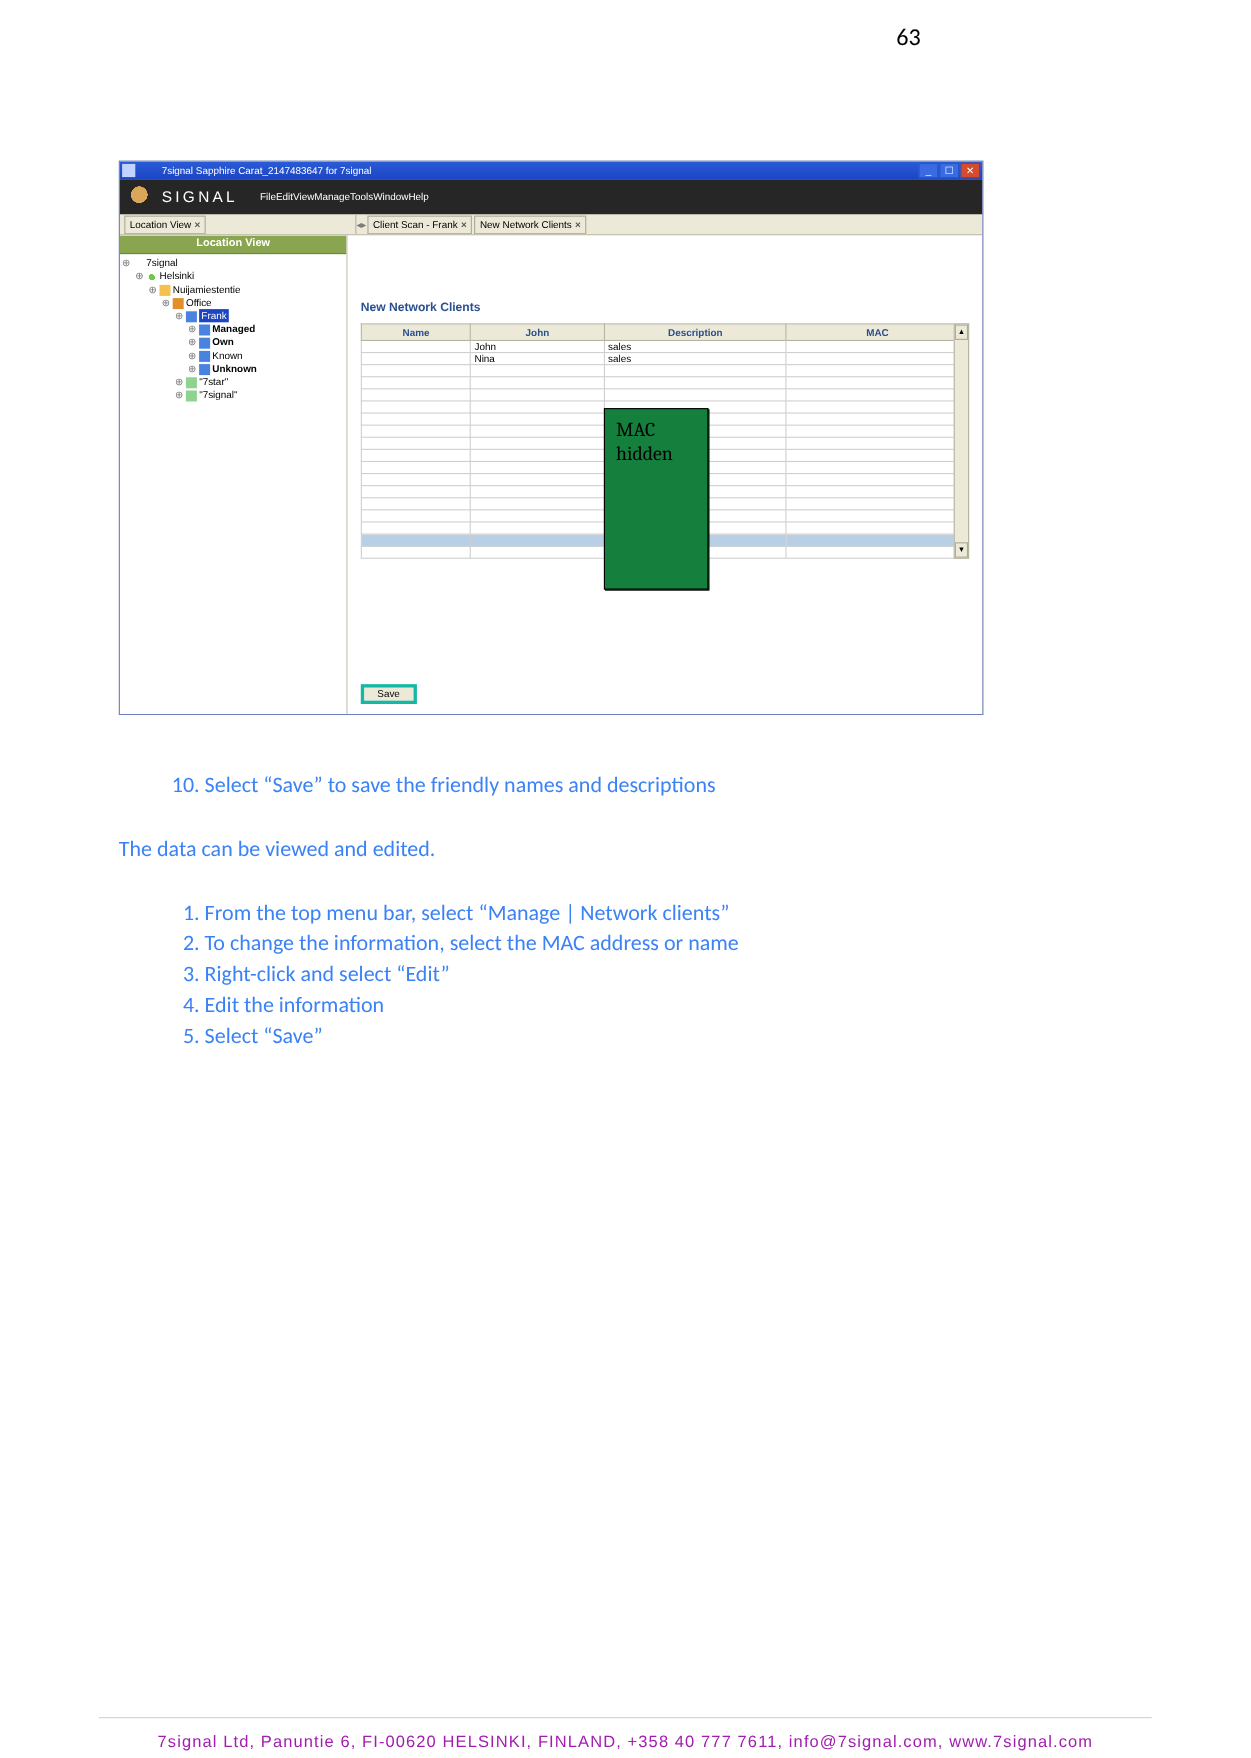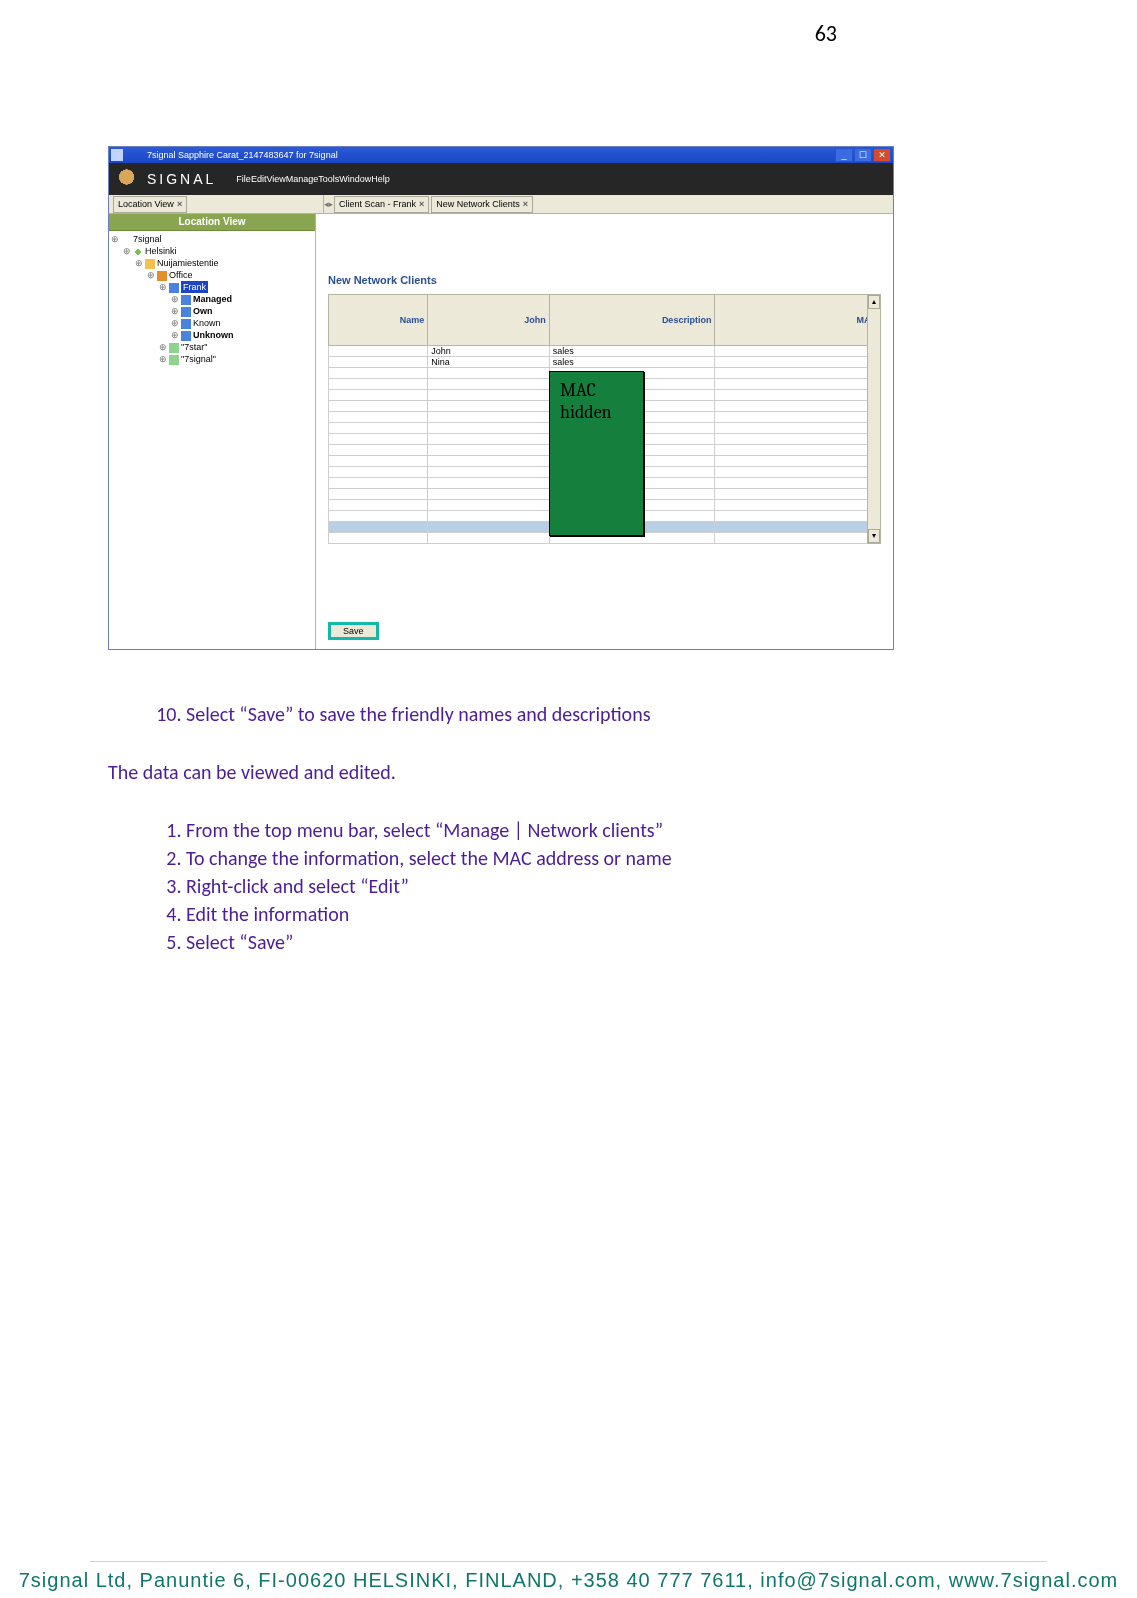--- a/index.html
+++ b/index.html
@@ -192,23 +192,23 @@
   }
   table.data {
     width: 100%;
     border-collapse: collapse;
     font-size: 9px;
   }
   table.data th {
     background: #ece9d8;
     color: #2a4f8f;
     font-weight: bold;
-    text-align: right;
+    text-align: center;
     border: 1px solid #b5b59f;
-    padding: 19px 3px;
+    padding: 1px 3px;
     height: 12px;
   }
   table.data td {
     border: 1px solid #cfcfcf;
     padding: 0 3px;
     height: 10px;
   }
   table.data tr.selrow td {
     background: #b8cfe5;
   }
@@ -257,37 +257,37 @@
   .ov1 { left: 233px; top: 157px; width: 95px; height: 165px; }
   
   .doc-text {
     position: absolute;
     left: 108px;
     top: 700px;
     width: 786px;
     font-family: Calibri, Arial, sans-serif;
     font-size: 20px;
     line-height: 28px;
-    color: #4c1d95;
+    color: #3b82f6;
   }
   .doc-text ol {
     padding-left: 78px;
     margin: 0 0 30px 0;
   }
   .doc-text ol.start10 { list-style: decimal; }
   .doc-text p { margin: 0 0 30px 0; }
   
   .footer {
     position: absolute;
     left: 0;
     bottom: 6px;
     width: 100%;
     text-align: center;
-    color: #0f766e;
-    font-size: 20px;
+    color: #a21caf;
+    font-size: 15px;
     letter-spacing: 1px;
     font-family: "Segoe UI", Arial, sans-serif;
   }
   .footer-line {
     position: absolute;
     left: 90px;
     right: 90px;
     bottom: 36px;
     border-top: 1px solid #d0d0d0;
   }

